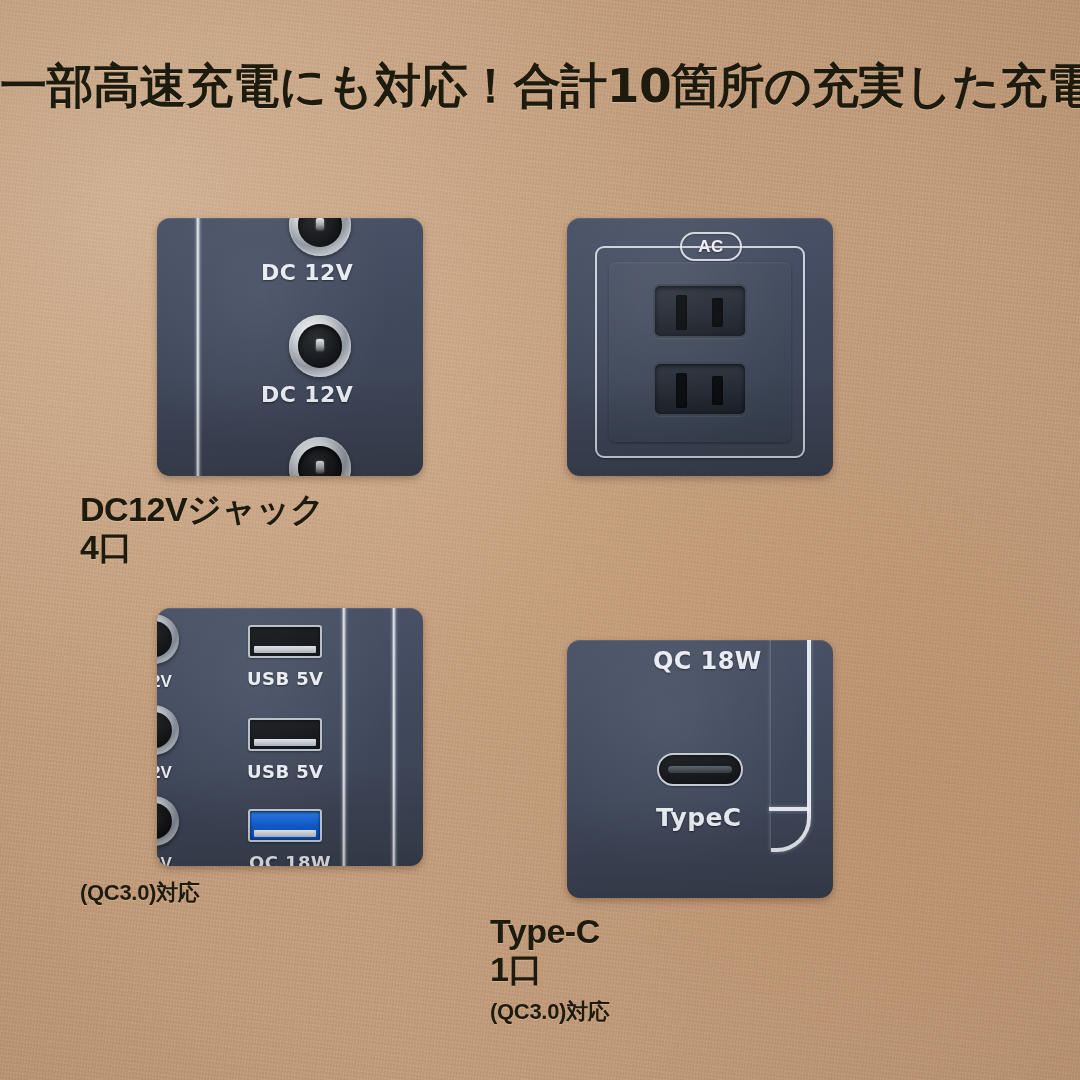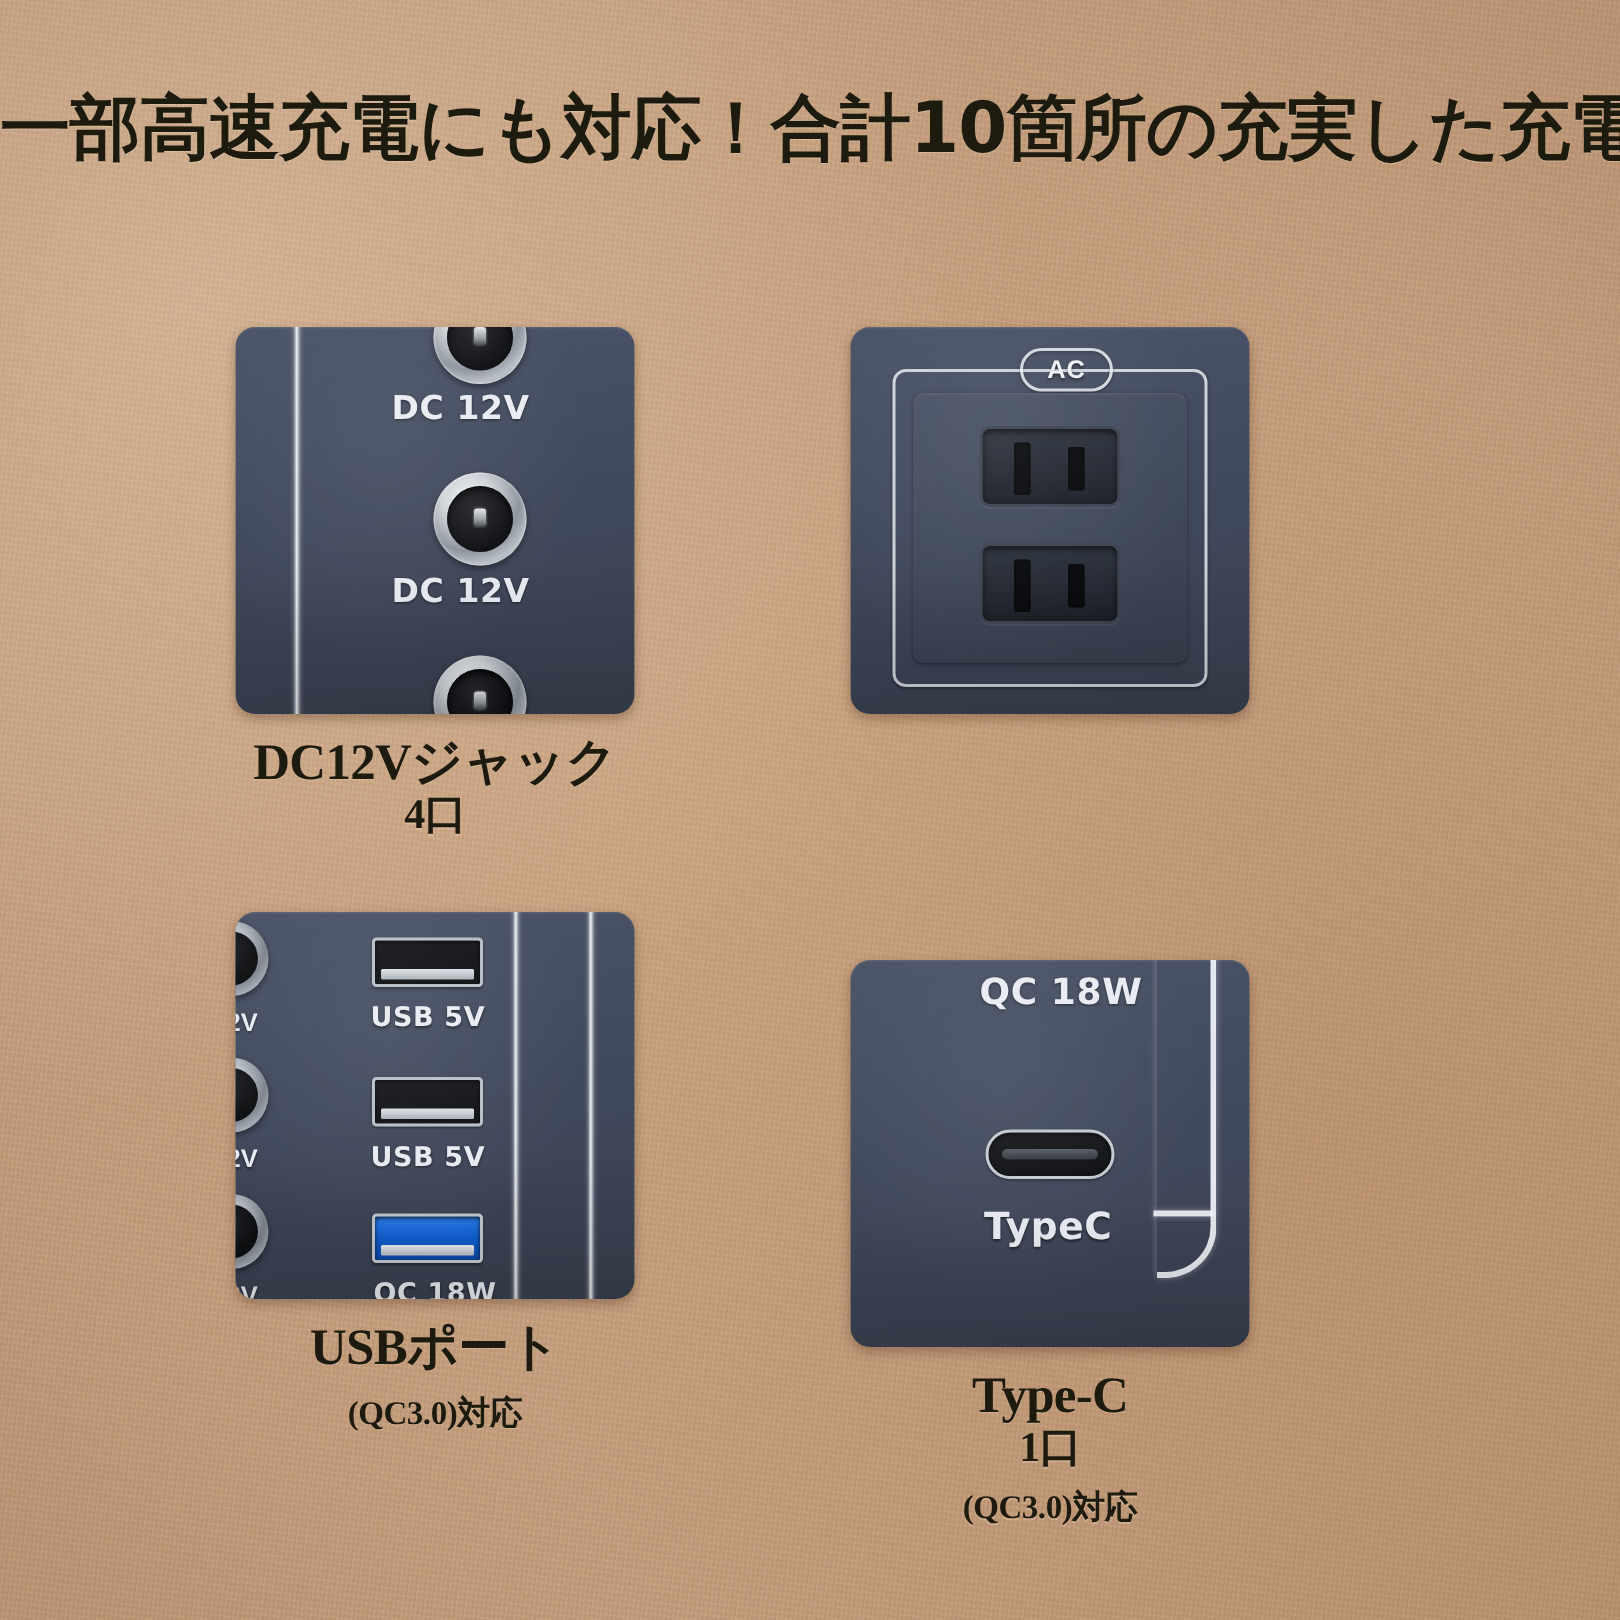--- a/index.html
+++ b/index.html
@@ -278,34 +278,33 @@
     position: absolute;
     left: 9px; top: 11px;
     width: 64px; height: 7px;
     border-radius: 4px;
     background: linear-gradient(to bottom, #565d66, #2f343b);
   }
 
   
   .caption {
     margin-top: 14px;
-    text-align: center;
     color: #1d1a0e;
-    font-family: Liberation Serif, serif;
+    font-family: Liberation Sans, sans-serif;
     text-shadow: 0 1px 0 rgba(255,235,205,0.28);
   }
   .cap-title {
     font-size: 34px;
     font-weight: 700;
     line-height: 1.12;
     letter-spacing: -0.5px;
     white-space: nowrap;
   }
   .cap-count {
-    font-size: 28px;
+    font-size: 34px;
     font-weight: 700;
     line-height: 1.12;
     letter-spacing: -0.5px;
   }
   .cap-note {
     margin-top: 11px;
     font-size: 22px;
     font-weight: 700;
     line-height: 1.22;
     letter-spacing: -0.3px;
@@ -400,21 +399,20 @@
       </div>
       <div class="panel-label" style="left:90px; top:153px; font-size:18px;">USB 5V</div>
 
       <div class="usb-port blue" style="left:91px; top:201px;">
         <div class="tongue"></div>
       </div>
       <div class="panel-label" style="left:92px; top:244px; font-size:18px;">QC 18W</div>
     </div>
 
     <div class="caption">
-      <div class="cap-title">USBポート</div>
       <div class="cap-note">
         <div>(QC3.0)対応</div>
       </div>
     </div>
   </div>
 
   <div class="cell cell-tc">
 
     <div class="panel">
       <div class="tc-corner">

